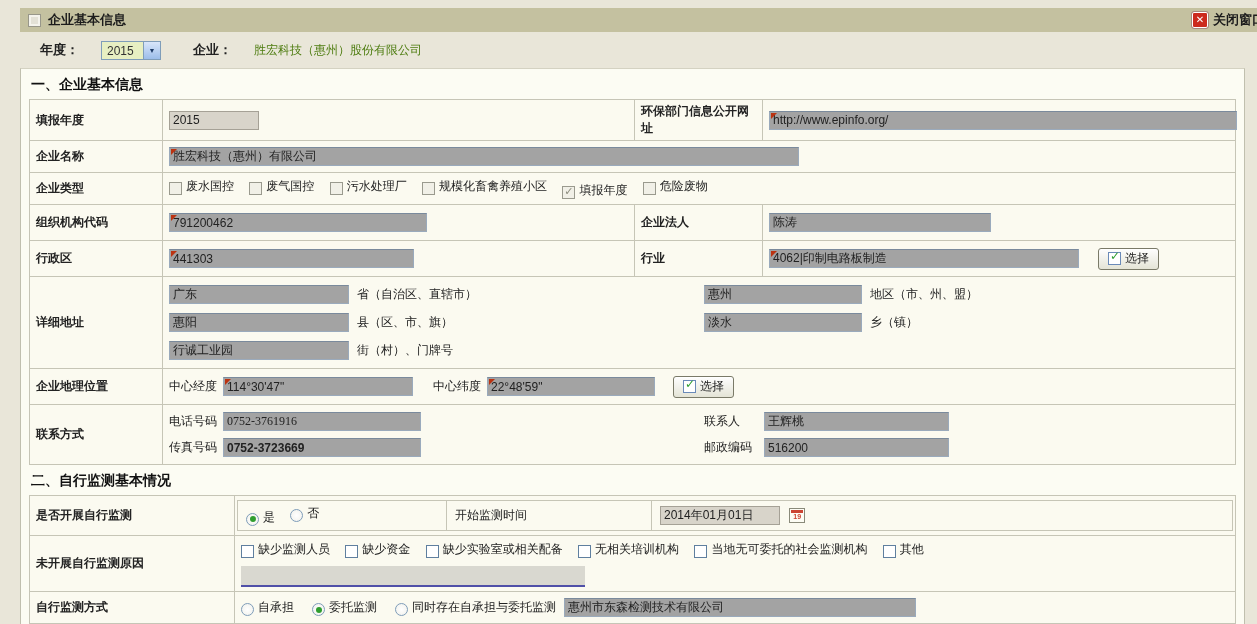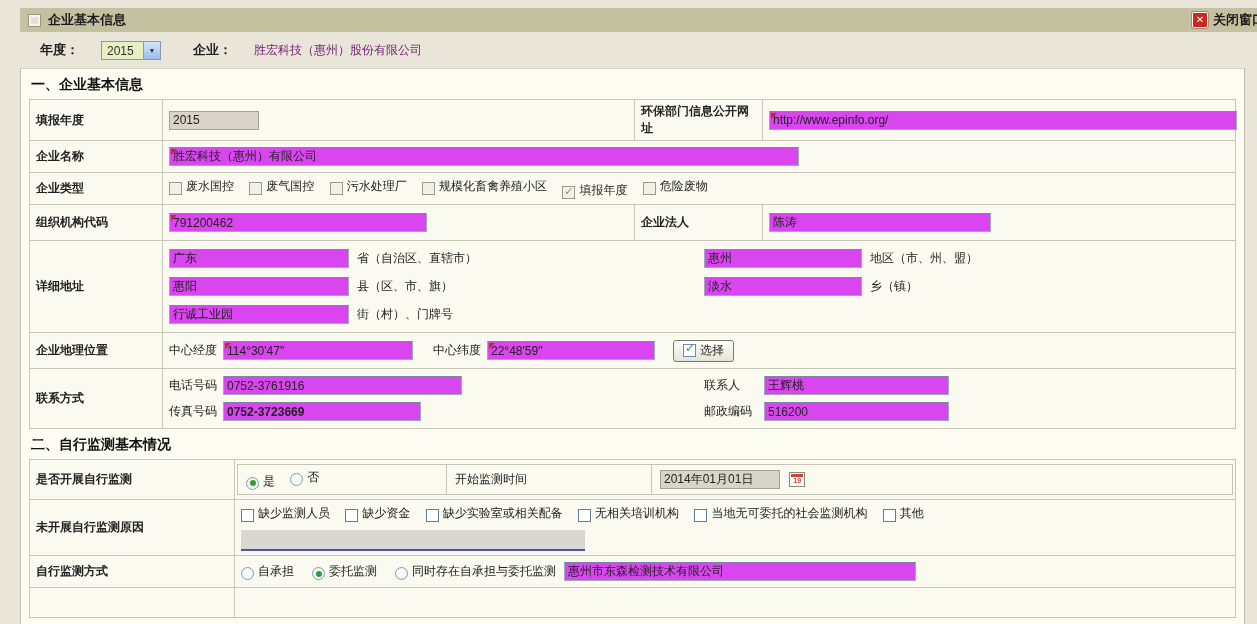--- a/index.html
+++ b/index.html
@@ -38,39 +38,39 @@
   .yearsel{
     display:inline-flex;align-items:stretch;height:19px;border:1px solid #7f9db9;
     background:#e7efc2;box-sizing:border-box;cursor:pointer;margin-right:10px;
   }
   .yearval{padding:2px 6px 0 5px;font-size:12px;color:#333;min-width:30px;}
   .droparrow{
     width:16px;display:flex;align-items:center;justify-content:center;
     background:linear-gradient(#d8e6fa,#9cbdea);border-left:1px solid #7f9db9;
     font-size:7px;color:#1c3a66;
   }
-  .compval{font-size:12px;color:#701a75;}
+  .compval{font-size:12px;color:#4d7c0f;}
 
   
   .panel{
     margin-left:20px;width:1225px;box-sizing:border-box;height:560px;
     background:#fcfcf3;border:1px solid #c0bfae;border-top:1px solid #d4d2c2;
   }
   .secheading{font-size:14px;font-weight:bold;color:#111;padding:7px 10px 5px;}
 
   
   table.ftable{border-collapse:collapse;margin:0 8px;width:1207px;table-layout:fixed;}
   table.ftable td{border:1px solid #c6c5b6;padding:3px 6px;background:#fbfaf0;vertical-align:middle;}
   td.lblc{background:#ebe9dc;font-weight:bold;color:#222;}
   .t1 col.c1{width:133px;} .t1 col.c2{width:472px;} .t1 col.c3{width:128px;}
   .t2 col.c1{width:205px;}
 
   input.ipt{
     box-sizing:border-box;height:19px;border:1px solid #9aaabc;border-top-color:#7a8a9c;
-    padding:1px 3px;font-size:12px;font-family:inherit;background:#d946ef;color:#222;
+    padding:1px 3px;font-size:12px;font-family:inherit;background:#a3a3a3;color:#222;
   }
   input.ro{background:#d8d4ca;border:1px solid #a5a196;color:#222;}
   .req{position:relative;display:inline-block;line-height:0;}
   .req::before{
     content:'';position:absolute;left:2px;top:2px;z-index:2;
     border-top:6px solid #bb3311;border-right:6px solid transparent;
   }
   .fline{display:flex;align-items:center;gap:6px;}
   .ilbl{white-space:nowrap;color:#222;}
 
@@ -206,20 +206,38 @@
         </td>
       </tr>
       <tr style="height:36px;">
         <td class="lblc">组织机构代码</td>
         <td>
           <span class="req"><input class="ipt" style="width: 258px;" value="791200462"></span>
         </td>
         <td class="lblc">企业法人</td>
         <td>
           <input class="ipt" style="width: 222px;" value="陈涛">
+        </td>
+      </tr>
+      <tr style="height:36px;">
+        <td class="lblc">行政区</td>
+        <td>
+          <span class="req"><input class="ipt" style="width: 245px;" value="441303"></span>
+        </td>
+        <td class="lblc">行业</td>
+        <td>
+          <span class="fline">
+            <span class="req"><input class="ipt" style="width: 310px;" value="4062|印制电路板制造"></span>
+            <span class="btn" style="margin-left:auto;margin-right:70px;">
+              <span class="selico">
+                    <span class="g">✓</span>
+                  </span>
+              <span>选择</span>
+            </span>
+          </span>
         </td>
       </tr>
       <tr style="height:92px;">
         <td class="lblc">详细地址</td>
         <td colspan="3">
           <div class="two-col">
             <div class="colL">
               <div class="addr-line">
                 <input class="ipt" style="width: 180px;" value="广东">
                 <span class="ilbl">省（自治区、直辖市）</span>
@@ -263,21 +281,21 @@
           </span>
         </td>
       </tr>
       <tr style="height:60px;">
         <td class="lblc">联系方式</td>
         <td colspan="3">
           <div class="two-col">
             <div class="colL">
               <div class="contact-line">
                 <span class="ilbl">电话号码</span>
-                <input class="ipt" style="width: 239px;" value="0752-3761916">
+                <input class="ipt" style="width: 198px; font-family: Liberation Serif, serif;" value="0752-3761916">
               </div>
               <div class="contact-line">
                 <span class="ilbl">传真号码</span>
                 <input class="ipt" style="width: 198px; font-weight: bold;" value="0752-3723669">
               </div>
             </div>
             <div>
               <div class="contact-line">
                 <span class="ilbl" style="display:inline-block;width:54px;">联系人</span>
                 <input class="ipt" style="width: 185px;" value="王辉桃">

